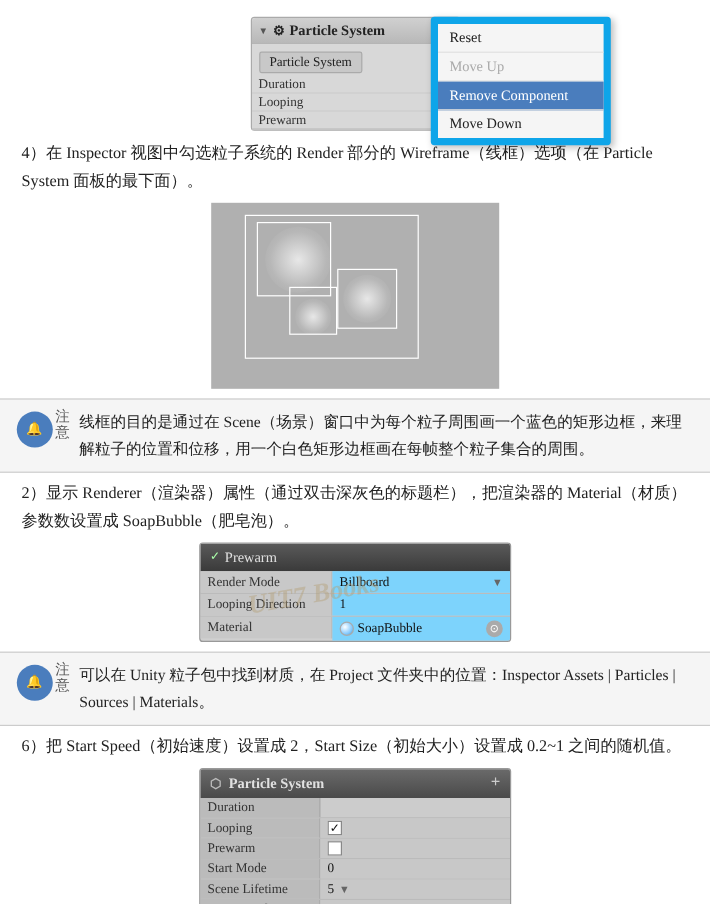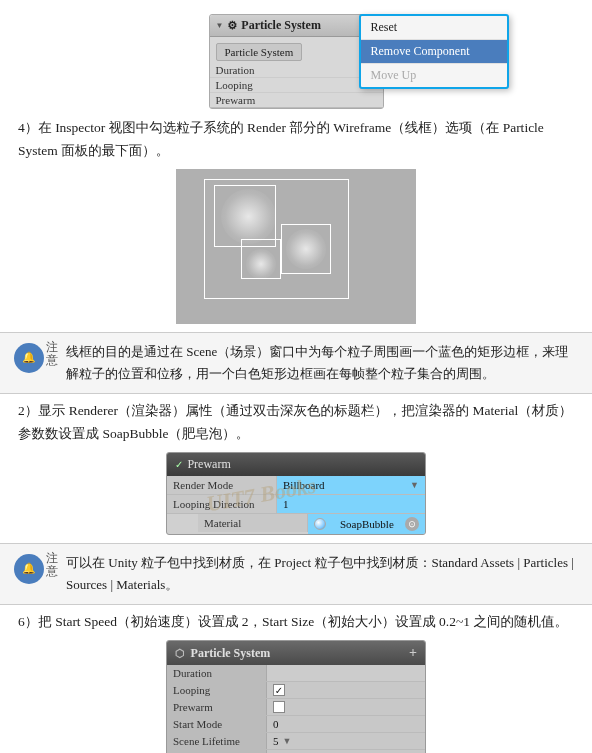--- a/index.html
+++ b/index.html
@@ -91,21 +91,21 @@
       border-bottom: 1px solid #ccc;
     }
     .ps-panel-row:last-child { border-bottom: none; }
 
     
     .dropdown-menu {
       position: absolute;
       top: 0;
       left: 150px;
       background: #f5f5f5;
-      border: 2px solid #0ea5e9;
+      border: 6px solid #0ea5e9;
       border-radius: 3px;
       box-shadow: 2px 2px 6px rgba(0,0,0,0.25);
       width: 150px;
       z-index: 10;
     }
     .dropdown-menu-item {
       padding: 4px 10px;
       font-size: 12px;
       color: #222;
       border-bottom: 1px solid #e0e0e0;
@@ -208,21 +208,21 @@
       display: flex;
       align-items: center;
       gap: 4px;
     }
     .renderer-panel-row {
       display: flex;
       align-items: flex-start;
       border-bottom: 1px solid #bbb;
       font-size: 11px;
     }
-    .renderer-panel-row:last-child { border-bottom: none; padding-left: 31px; }
+    .renderer-panel-row:last-child { border-bottom: none; }
     .renderer-panel-label {
       width: 110px;
       padding: 3px 6px;
       color: #333;
       background: #c8c8c8;
       border-right: 1px solid #bbb;
     }
     .renderer-panel-value {
       padding: 3px 6px;
       color: #111;
@@ -232,21 +232,21 @@
       align-items: center;
       justify-content: space-between;
     }
     .renderer-panel-value .arr {
       font-size: 9px;
       color: #666;
     }
     .soap-icon {
       display: inline-flex;
       align-items: center;
-      gap: 14px;
+      gap: 3px;
     }
     .soap-icon-circle {
       width: 12px;
       height: 12px;
       border-radius: 50%;
       background: radial-gradient(circle at 35% 35%, #fff 0%, #88ccff 60%, #4499cc 100%);
       display: inline-block;
       border: 1px solid #aaa;
     }
     .link-circle {
@@ -365,22 +365,23 @@
             <span>Looping</span>
           </div>
           <div class="ps-panel-row">
             <span>Prewarm</span>
           </div>
         </div>
       </div>
 
       <div class="dropdown-menu">
         <div class="dropdown-menu-item">Reset</div>
+        <div class="dropdown-menu-item disabled">Move Up</div>
         <div class="dropdown-menu-item selected">Remove Component</div>
-        <div class="dropdown-menu-item disabled">Move Up</div>
+        <div class="dropdown-menu-item">Move Down</div>
       </div>
     </div>
   </div>
 
   <div class="section">
     <p class="section-text">4）在 Inspector 视图中勾选粒子系统的 Render 部分的 Wireframe（线框）选项（在 Particle System 面板的最下面）。</p>
   </div>
 
   <div class="img-block">
     <div class="wireframe-img">
@@ -453,21 +454,21 @@
   <div class="note-box">
     <div class="note-left">
       <div class="note-icon">
         <span class="note-char">🔔</span>
       </div>
       <div class="note-label-horiz">
         <span>注</span>
         <span>意</span>
       </div>
     </div>
-    <div class="note-content">可以在 Unity 粒子包中找到材质，在 Project 粒子包中找到材质：Standard Assets | Particles | Sources | Materials。</div>
+    <div class="note-content">可以在 Unity 粒子包中找到材质，在 Project 文件夹中的位置：Inspector Assets | Particles | Sources | Materials。</div>
   </div>
 
   <div class="section">
     <p class="section-text">6）把 Start Speed（初始速度）设置成 2，Start Size（初始大小）设置成 0.2~1 之间的随机值。</p>
   </div>
 
   <div class="img-block">
     <div class="ps-bottom-panel">
       <div class="ps-bottom-header">
         <div style="display:flex;align-items:center;gap:6px;">

